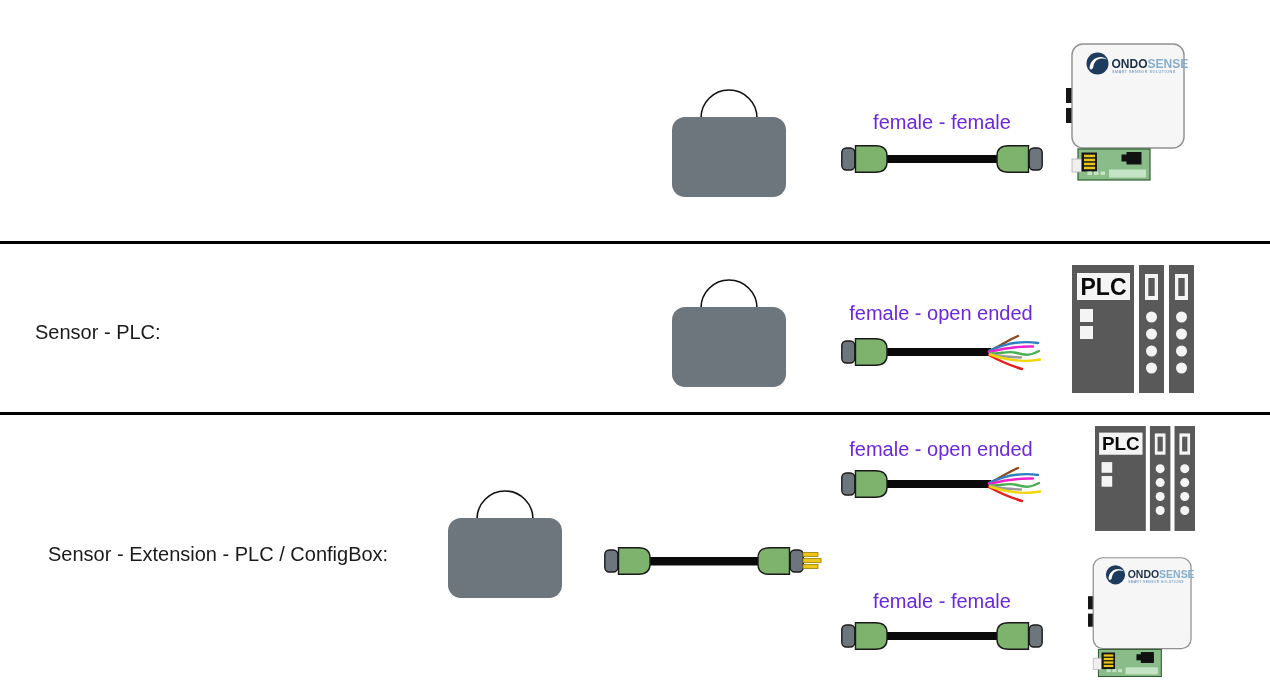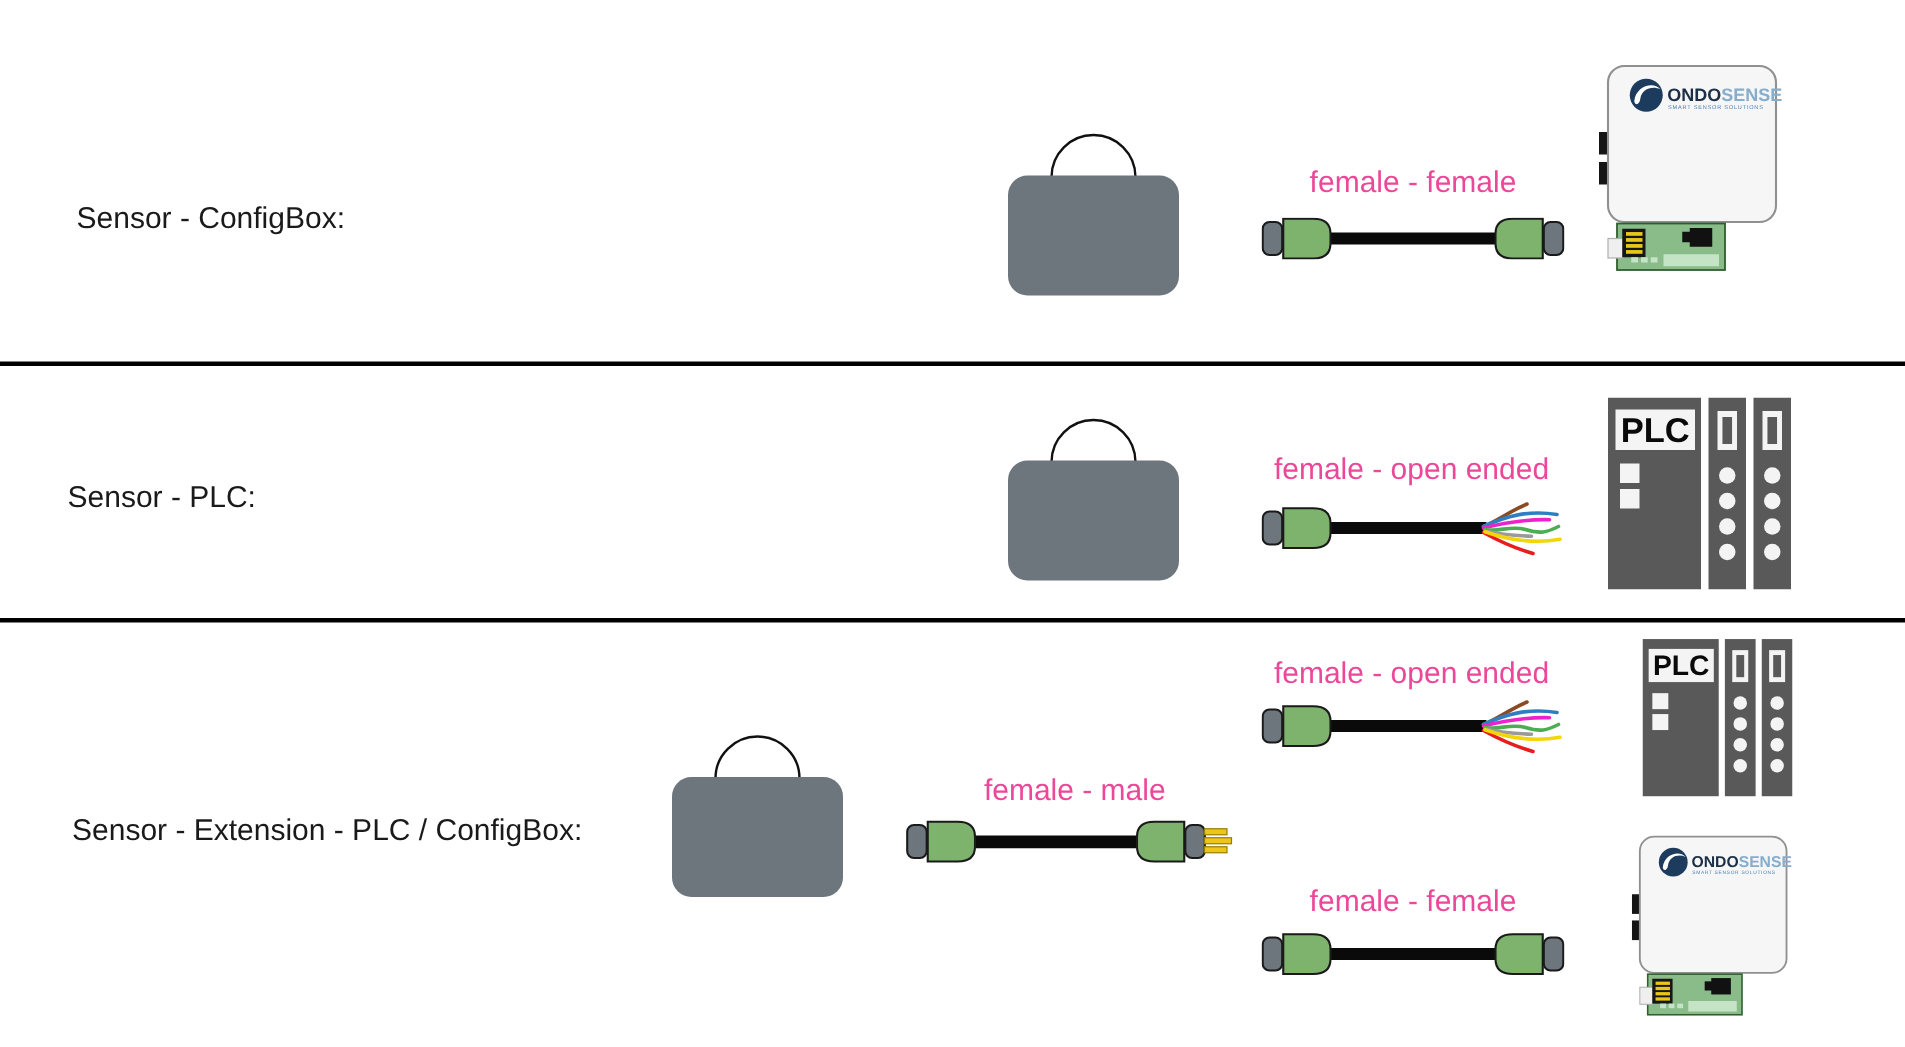--- a/index.html
+++ b/index.html
@@ -5,21 +5,21 @@
   html,body{margin:0;padding:0;background:#fff;}
   #canvas{
     position:relative;width:1270px;height:698px;background:#ffffff;overflow:hidden;
     font-family:"Liberation Sans",sans-serif;color:#1a1a1a;
   }
   .abs{position:absolute;display:block;}
   .row-label{
     position:absolute;font-size:20px;line-height:24px;color:#1a1a1a;white-space:nowrap;
   }
   .cable-label{
-    position:absolute;font-size:20px;line-height:24px;color:#ec4899;text-align:center;white-space:nowrap;
+    position:absolute;font-size:20px;line-height:24px;color:#6d28d9;text-align:center;white-space:nowrap;
   }
   .divider{
     position:absolute;left:0;width:1270px;height:3px;background:#000000;
   }
 </style>
 </head>
 <body>
 
 <div id="canvas">
 
@@ -111,38 +111,37 @@
           <rect x="62.5" y="110" width="15" height="12.5" fill="#111111"></rect>
           <rect x="23.5" y="129.5" width="4.5" height="3.5" fill="#c5e4c5"></rect>
           <rect x="30" y="129.5" width="4.5" height="3.5" fill="#c5e4c5"></rect>
           <rect x="36.5" y="129.5" width="4.5" height="3.5" fill="#c5e4c5"></rect>
           <rect x="45" y="127.5" width="37" height="8" fill="#c5e4c5"></rect>
         </g>
       </g>
     </defs>
   </svg>
 
-  <div class="row-label" style="left:51px;top:134px">Sensor - ConfigBox:</div>
 
   <svg class="abs" style="left:670px;top:87px" width="118" height="112" viewBox="0 0 118 112">
       <use href="#def-sensor" xlink:href="#def-sensor"></use>
     </svg>
 
   <div class="cable-label" style="left:841px;top:110px;width:202px">female - female</div>
   <svg class="abs" style="left:841px;top:145px" width="202" height="28" viewBox="0 0 202 28">
       <use href="#def-cable-ff" xlink:href="#def-cable-ff"></use>
     </svg>
 
   <svg class="abs" style="left:1064px;top:42px" width="130" height="142" viewBox="0 0 130 142">
       <use href="#def-configbox" xlink:href="#def-configbox"></use>
     </svg>
 
   <div class="divider" style="top:241px"></div>
 
-  <div class="row-label" style="left:45px;top:320px">Sensor - PLC:</div>
+  <div class="row-label" style="left:35px;top:320px">Sensor - PLC:</div>
 
   <svg class="abs" style="left:670px;top:277px" width="118" height="112" viewBox="0 0 118 112">
       <use href="#def-sensor" xlink:href="#def-sensor"></use>
     </svg>
 
   <div class="cable-label" style="left:836px;top:301px;width:210px">female - open ended</div>
   <svg class="abs" style="left:841px;top:330px" width="202" height="44" viewBox="0 0 202 44">
       <use href="#def-cable-open" xlink:href="#def-cable-open"></use>
     </svg>
 
@@ -151,21 +150,20 @@
     </svg>
 
   <div class="divider" style="top:412px"></div>
 
   <div class="row-label" style="left:48px;top:542px">Sensor - Extension - PLC / ConfigBox:</div>
 
   <svg class="abs" style="left:446px;top:488px" width="118" height="112" viewBox="0 0 118 112">
       <use href="#def-sensor" xlink:href="#def-sensor"></use>
     </svg>
 
-  <div class="cable-label" style="left:604px;top:515px;width:225px">female - male</div>
   <svg class="abs" style="left:604px;top:545px" width="225" height="32" viewBox="0 0 225 32">
       <use href="#def-cable-fm" xlink:href="#def-cable-fm"></use>
     </svg>
 
   <div class="cable-label" style="left:836px;top:437px;width:210px">female - open ended</div>
   <svg class="abs" style="left:841px;top:462px" width="202" height="44" viewBox="0 0 202 44">
       <use href="#def-cable-open" xlink:href="#def-cable-open"></use>
     </svg>
   <svg class="abs" style="left:1095px;top:426px" width="100" height="105" viewBox="0 0 122 128">
       <use href="#def-plc" xlink:href="#def-plc"></use>

